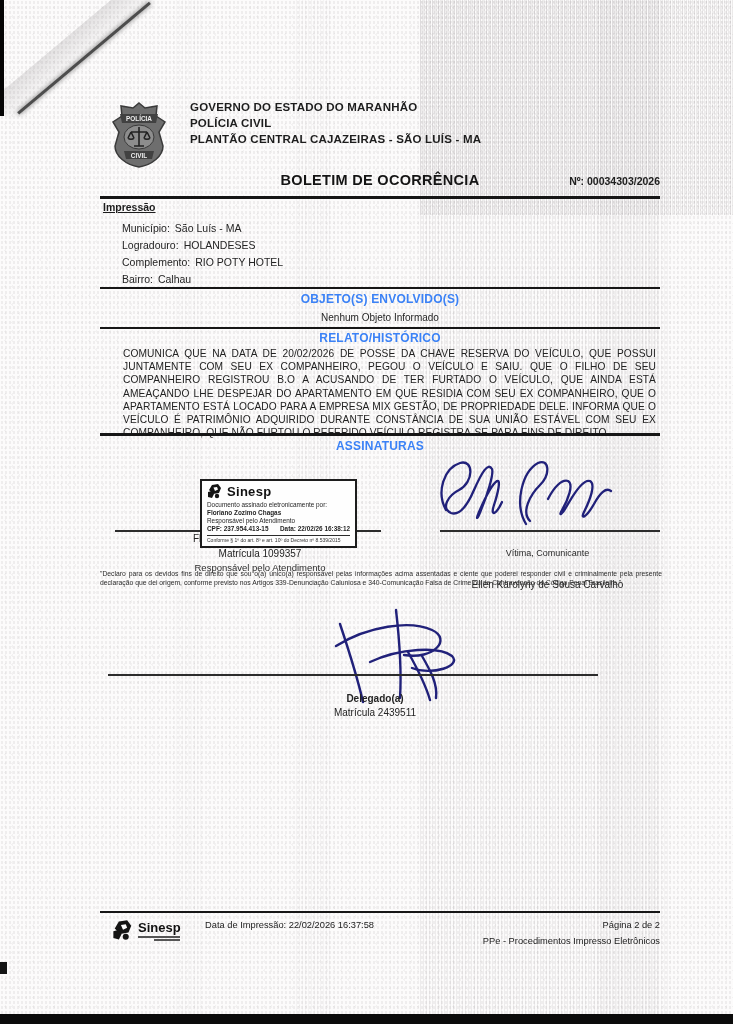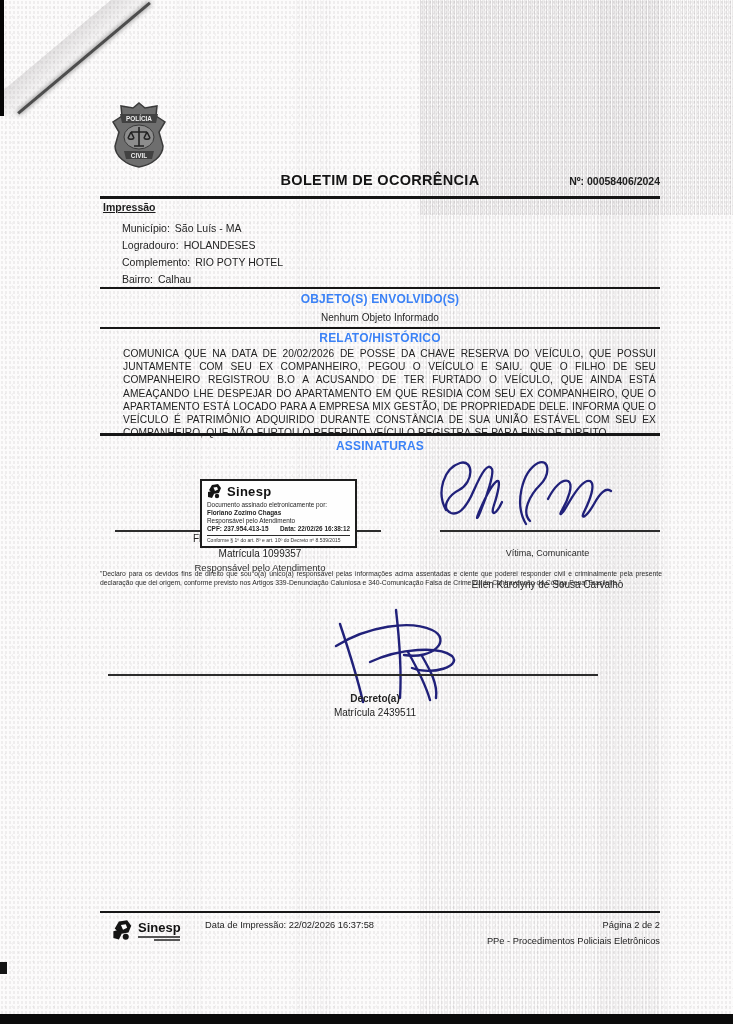--- a/index.html
+++ b/index.html
@@ -79,23 +79,28 @@
   <svg class="abs" style="left:112px;top:102px;" width="54" height="66" viewBox="0 0 54 66">
     <path d="M27 1 L33 6 L45 4 L44 14 L53 20 L47 30 L51 44 C51 54 40 63 27 65 C14 63 3 54 3 44 L7 30 L1 20 L10 14 L9 4 L21 6 Z" fill="#6e6e6e" stroke="#3a3a3a" stroke-width="1.5"></path>
     <path d="M8 12 L46 12 L44 21 L10 21 Z" fill="#414141"></path>
     <text x="27" y="19" text-anchor="middle" font-size="6.4" font-weight="bold" fill="#efefef" font-family="Liberation Sans,sans-serif">POLÍCIA</text>
     <ellipse cx="27" cy="35" rx="15" ry="12" fill="#8d8d8d" stroke="#3a3a3a"></ellipse>
     <path d="M27 25 L27 44 M19 30 L35 30 M19 30 L16 36 M19 30 L22 36 M16 36 A3.4 2.4 0 0 0 22 36 M35 30 L32 36 M35 30 L38 36 M32 36 A3.4 2.4 0 0 0 38 36 M22 44 L32 44" stroke="#222" stroke-width="1.6" fill="none"></path>
     <path d="M12 49 L42 49 L40 57 L14 57 Z" fill="#414141"></path>
     <text x="27" y="56" text-anchor="middle" font-size="6.4" font-weight="bold" fill="#efefef" font-family="Liberation Sans,sans-serif">CIVIL</text>
   </svg>
 
+  <div class="abs org">
+    <div>GOVERNO DO ESTADO DO MARANHÃO</div>
+    <div>POLÍCIA CIVIL</div>
+    <div>PLANTÃO CENTRAL CAJAZEIRAS - SÃO LUÍS - MA</div>
+  </div>
 
   <div class="abs doc-title">BOLETIM DE OCORRÊNCIA</div>
-  <div class="abs doc-number">Nº: 00058406/2024</div>
+  <div class="abs doc-number">Nº: 00034303/2026</div>
 
   <div class="rule" style="left:100px;top:196px;width:560px;height:2.6px;"></div>
 
   <div class="abs b" style="left:103px;top:201px;font-size:10.5px;text-decoration:underline;color:#1d1d1d;">Impressão</div>
   <div class="abs" style="left:122px;top:220px;">
     <div class="field-line">
       <span class="lb">Município:</span><span>São Luís - MA</span>
     </div>
     <div class="field-line">
       <span class="lb">Logradouro:</span><span>HOLANDESES</span>
@@ -165,21 +170,21 @@
     <g fill="none" stroke="#21217a" stroke-width="2.4" stroke-linecap="round">
       <path d="M28 18 C36 42 46 74 51 96"></path>
       <path d="M24 40 C56 20 98 14 120 24 C140 33 122 54 92 49"></path>
       <path d="M84 4 C87 30 90 60 88 92"></path>
       <path d="M58 56 C88 42 128 40 140 50 C150 60 120 70 100 62"></path>
       <path d="M96 46 C105 62 114 80 118 94"></path>
       <path d="M110 50 C118 64 126 78 124 92"></path>
     </g>
   </svg>
   <div class="sig-line" style="left:108px;top:674px;width:490px;"></div>
-  <div class="sig-name b" style="left:165px;top:693px;width:420px;">Decreto(a)</div>
+  <div class="sig-name b" style="left:165px;top:693px;width:420px;">Delegado(a)</div>
   <div class="sig-name" style="left:165px;top:707px;width:420px;">Matrícula 2439511</div>
 
   <div class="rule" style="left:100px;top:911px;width:560px;height:2.2px;"></div>
 
   <div class="abs" style="left:112px;top:920px;display:flex;align-items:center;gap:4px;">
     <svg width="22" height="21" viewBox="0 0 16 15">
       <path d="M5 1 L11 0 L14 4 L12 9 L6 10 L2 6 Z" fill="#141414"></path>
       <path d="M1 8 L5 7 L7 10 L5 14 L1 13 Z" fill="#141414"></path>
       <circle cx="10" cy="12" r="2.2" fill="#141414"></circle>
       <path d="M6.5 3.5 L10 3 L11 5.5 L8 7 Z" fill="#fdfdfd"></path>
@@ -190,16 +195,16 @@
       <div class="logo-tagline" style="width:26px;margin-left:16px;"></div>
     </div>
   </div>
 
   <div class="abs footer-text" style="left:205px;top:917px;width:330px;">
     <div>Data de Impressão: 22/02/2026 16:37:58</div>
   </div>
 
   <div class="abs footer-text" style="left:440px;top:917px;width:220px;text-align:right;">
     <div>Página 2 de 2</div>
-    <div>PPe - Procedimentos Policiais Eletrônicos</div>
+    <div>PPe - Procedimentos Impresso Eletrônicos</div>
   </div>
 
 </div>
 
 </body></html>

